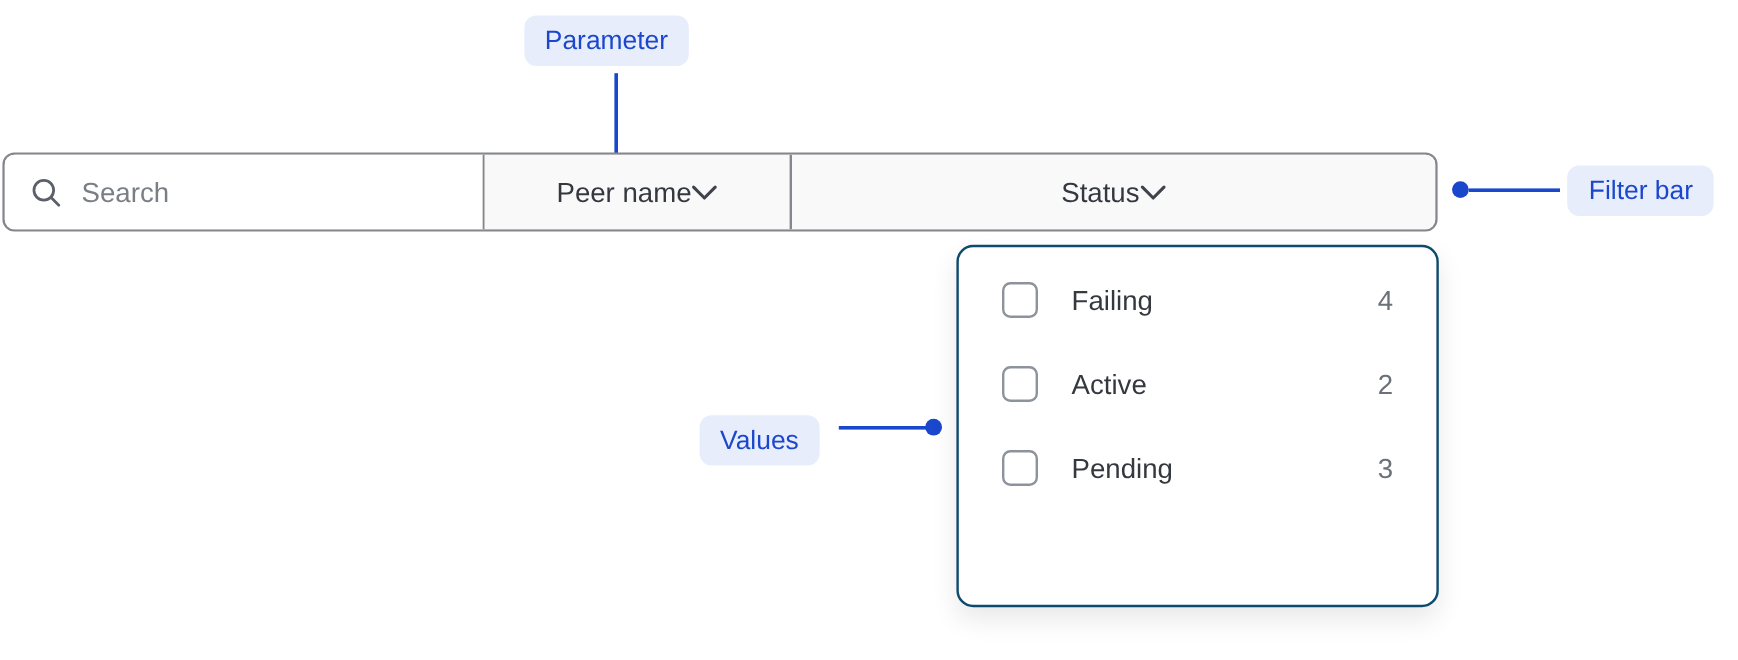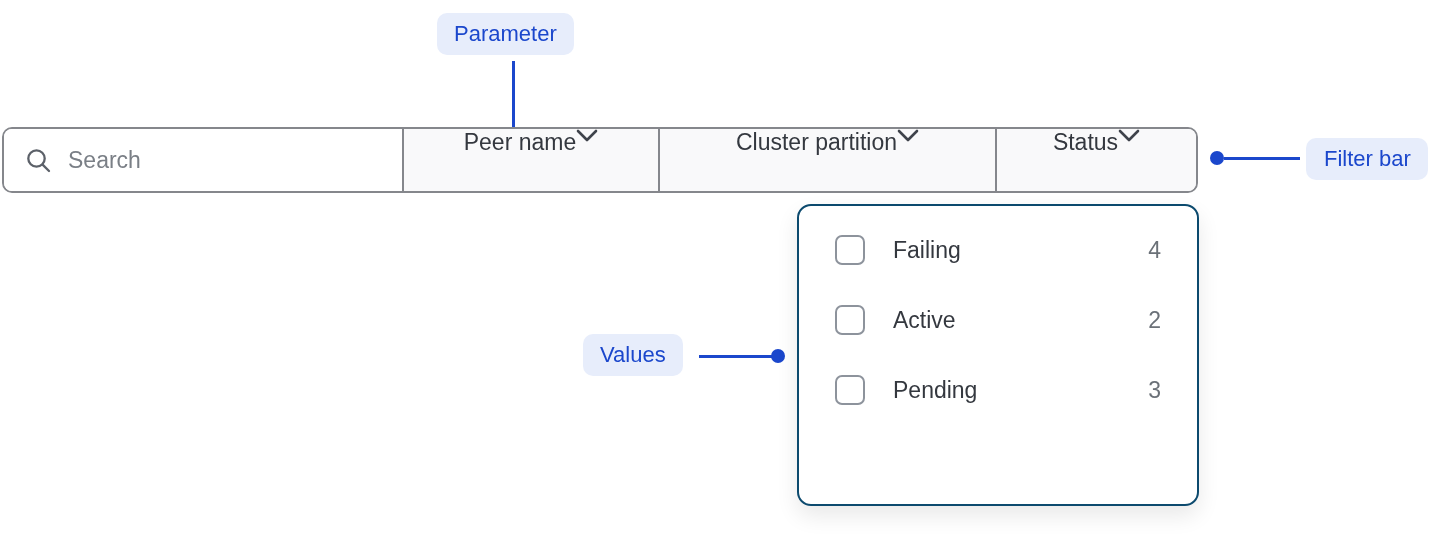--- a/index.html
+++ b/index.html
@@ -18,21 +18,21 @@
     color: #1B47CC;
     font-size: 22px;
     font-weight: 400;
     line-height: 26px;
     padding: 8px 17px;
     border-radius: 10px;
     white-space: nowrap;
   }
   #badge-parameter { left: 437px; top: 13px; }
   #badge-filterbar { left: 1306px; top: 138px; padding-left: 18px; }
-  #badge-values    { left: 583px;  top: 334px; }
+  #badge-values    { left: 583px;  top: 346px; }
 
   
   .conn-line { position: absolute; background: #1B47CC; }
   .conn-dot  { position: absolute; width: 14px; height: 14px; border-radius: 50%; background: #1B47CC; }
 
   #parameter-line { left: 512px; top: 61px; width: 3px; height: 82px; }
   #parameter-dot  { left: 506px; top: 136px; }
 
   #filterbar-dot  { left: 1210px; top: 151px; }
   #filterbar-line { left: 1224px; top: 157px; width: 76px; height: 3px; }
@@ -67,21 +67,21 @@
     margin-left: 16px;
     width: 320px;
     font-size: 23px;
     color: #34383F;
     font-family: inherit;
   }
   .fb-search input::placeholder { color: #7A7F86; opacity: 1; }
 
   .fb-dropdown {
     display: flex;
-    align-items: flex-start;
+    align-items: center;
     justify-content: center;
     background: #F9F9FA;
     border-right: 2px solid #85878C;
     cursor: pointer;
   }
   .fb-dropdown .fb-label {
     font-size: 23px;
     font-weight: 500;
     color: #34383F;
     white-space: nowrap;
@@ -143,26 +143,20 @@
     <input type="text" placeholder="Search" style="">
   </div>
 
   <div class="fb-dropdown" id="dd-peer">
     <span class="fb-label">Peer name</span>
     <svg width="22" height="13" viewBox="0 0 22 13">
       <polyline points="2,2 11,11 20,2" fill="none" stroke="#3F434B" stroke-width="2.6" stroke-linecap="round" stroke-linejoin="round"></polyline>
     </svg>
   </div>
 
-  <div class="fb-dropdown" id="dd-cluster">
-    <span class="fb-label">Cluster partition</span>
-    <svg width="22" height="13" viewBox="0 0 22 13">
-      <polyline points="2,2 11,11 20,2" fill="none" stroke="#3F434B" stroke-width="2.6" stroke-linecap="round" stroke-linejoin="round"></polyline>
-    </svg>
-  </div>
 
   <div class="fb-dropdown" id="dd-status">
     <span class="fb-label">Status</span>
     <svg width="22" height="13" viewBox="0 0 22 13">
       <polyline points="2,2 11,11 20,2" fill="none" stroke="#3F434B" stroke-width="2.6" stroke-linecap="round" stroke-linejoin="round"></polyline>
     </svg>
   </div>
 </div>
 
 <div class="conn-dot" id="filterbar-dot"></div>

